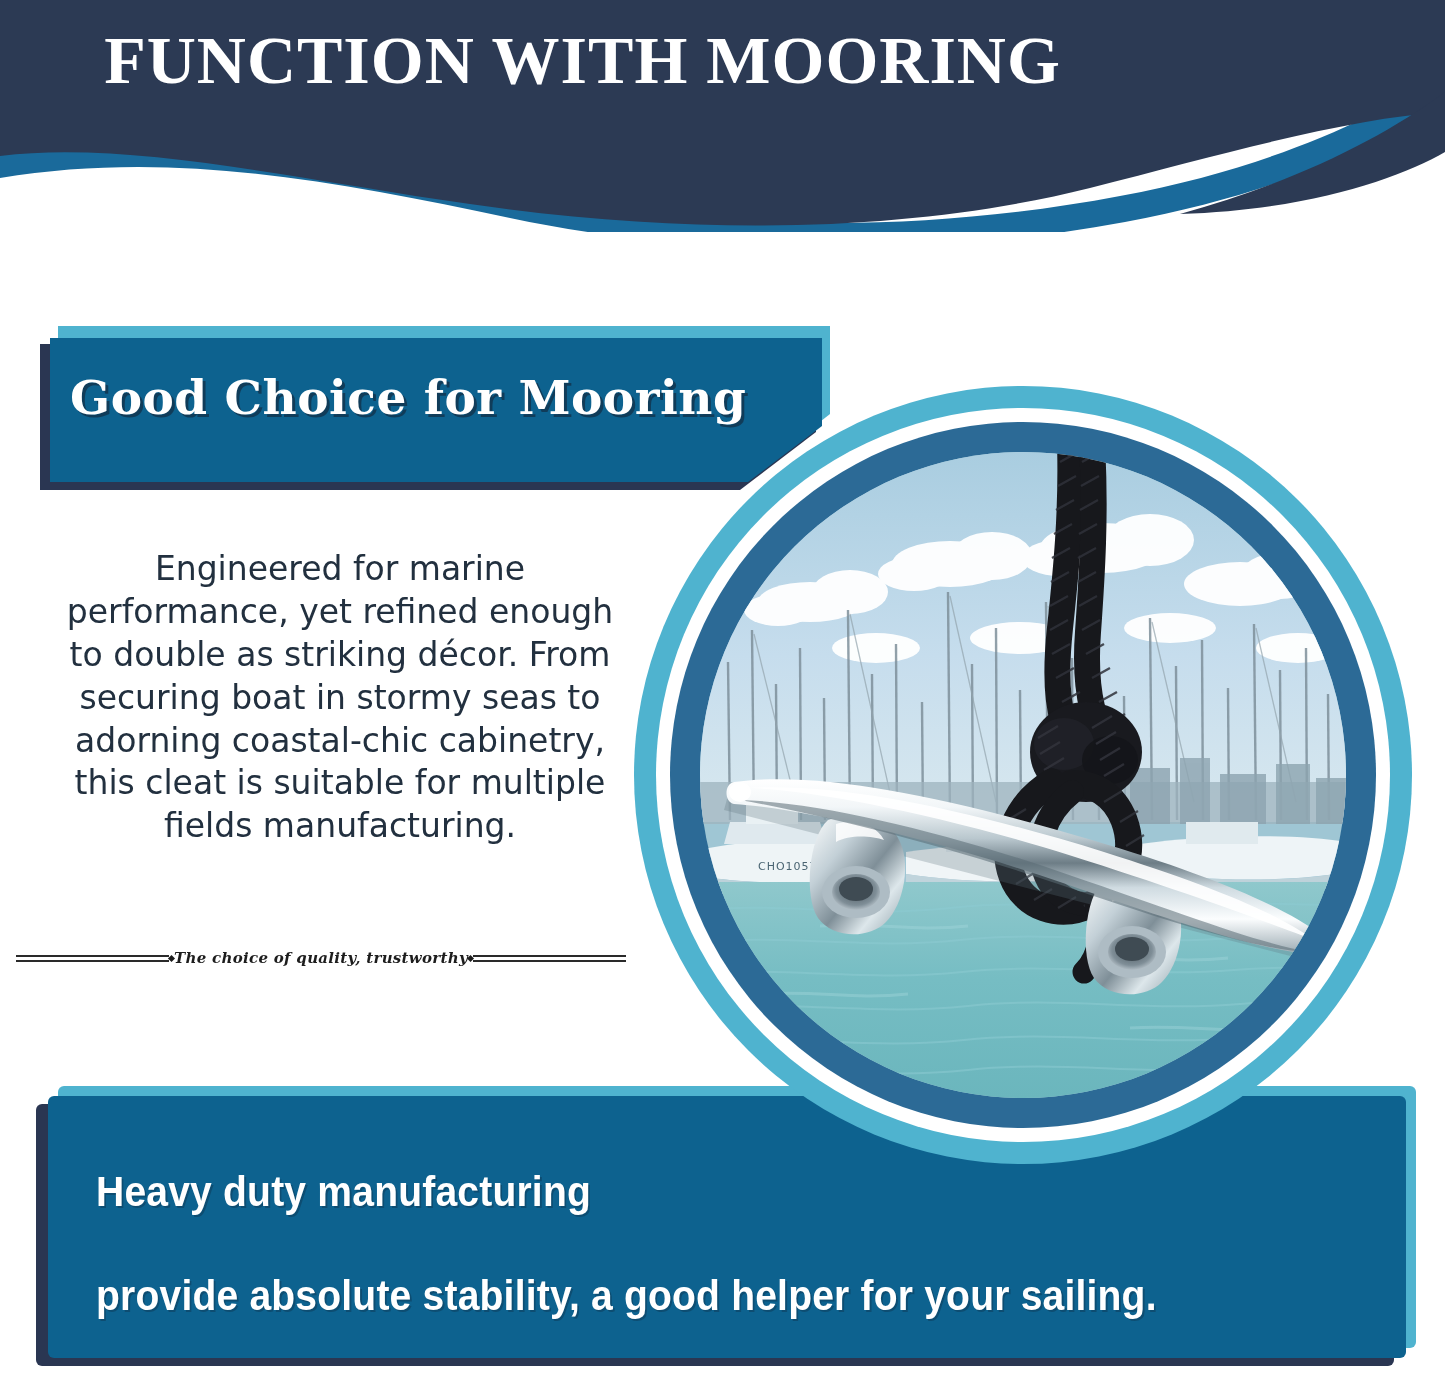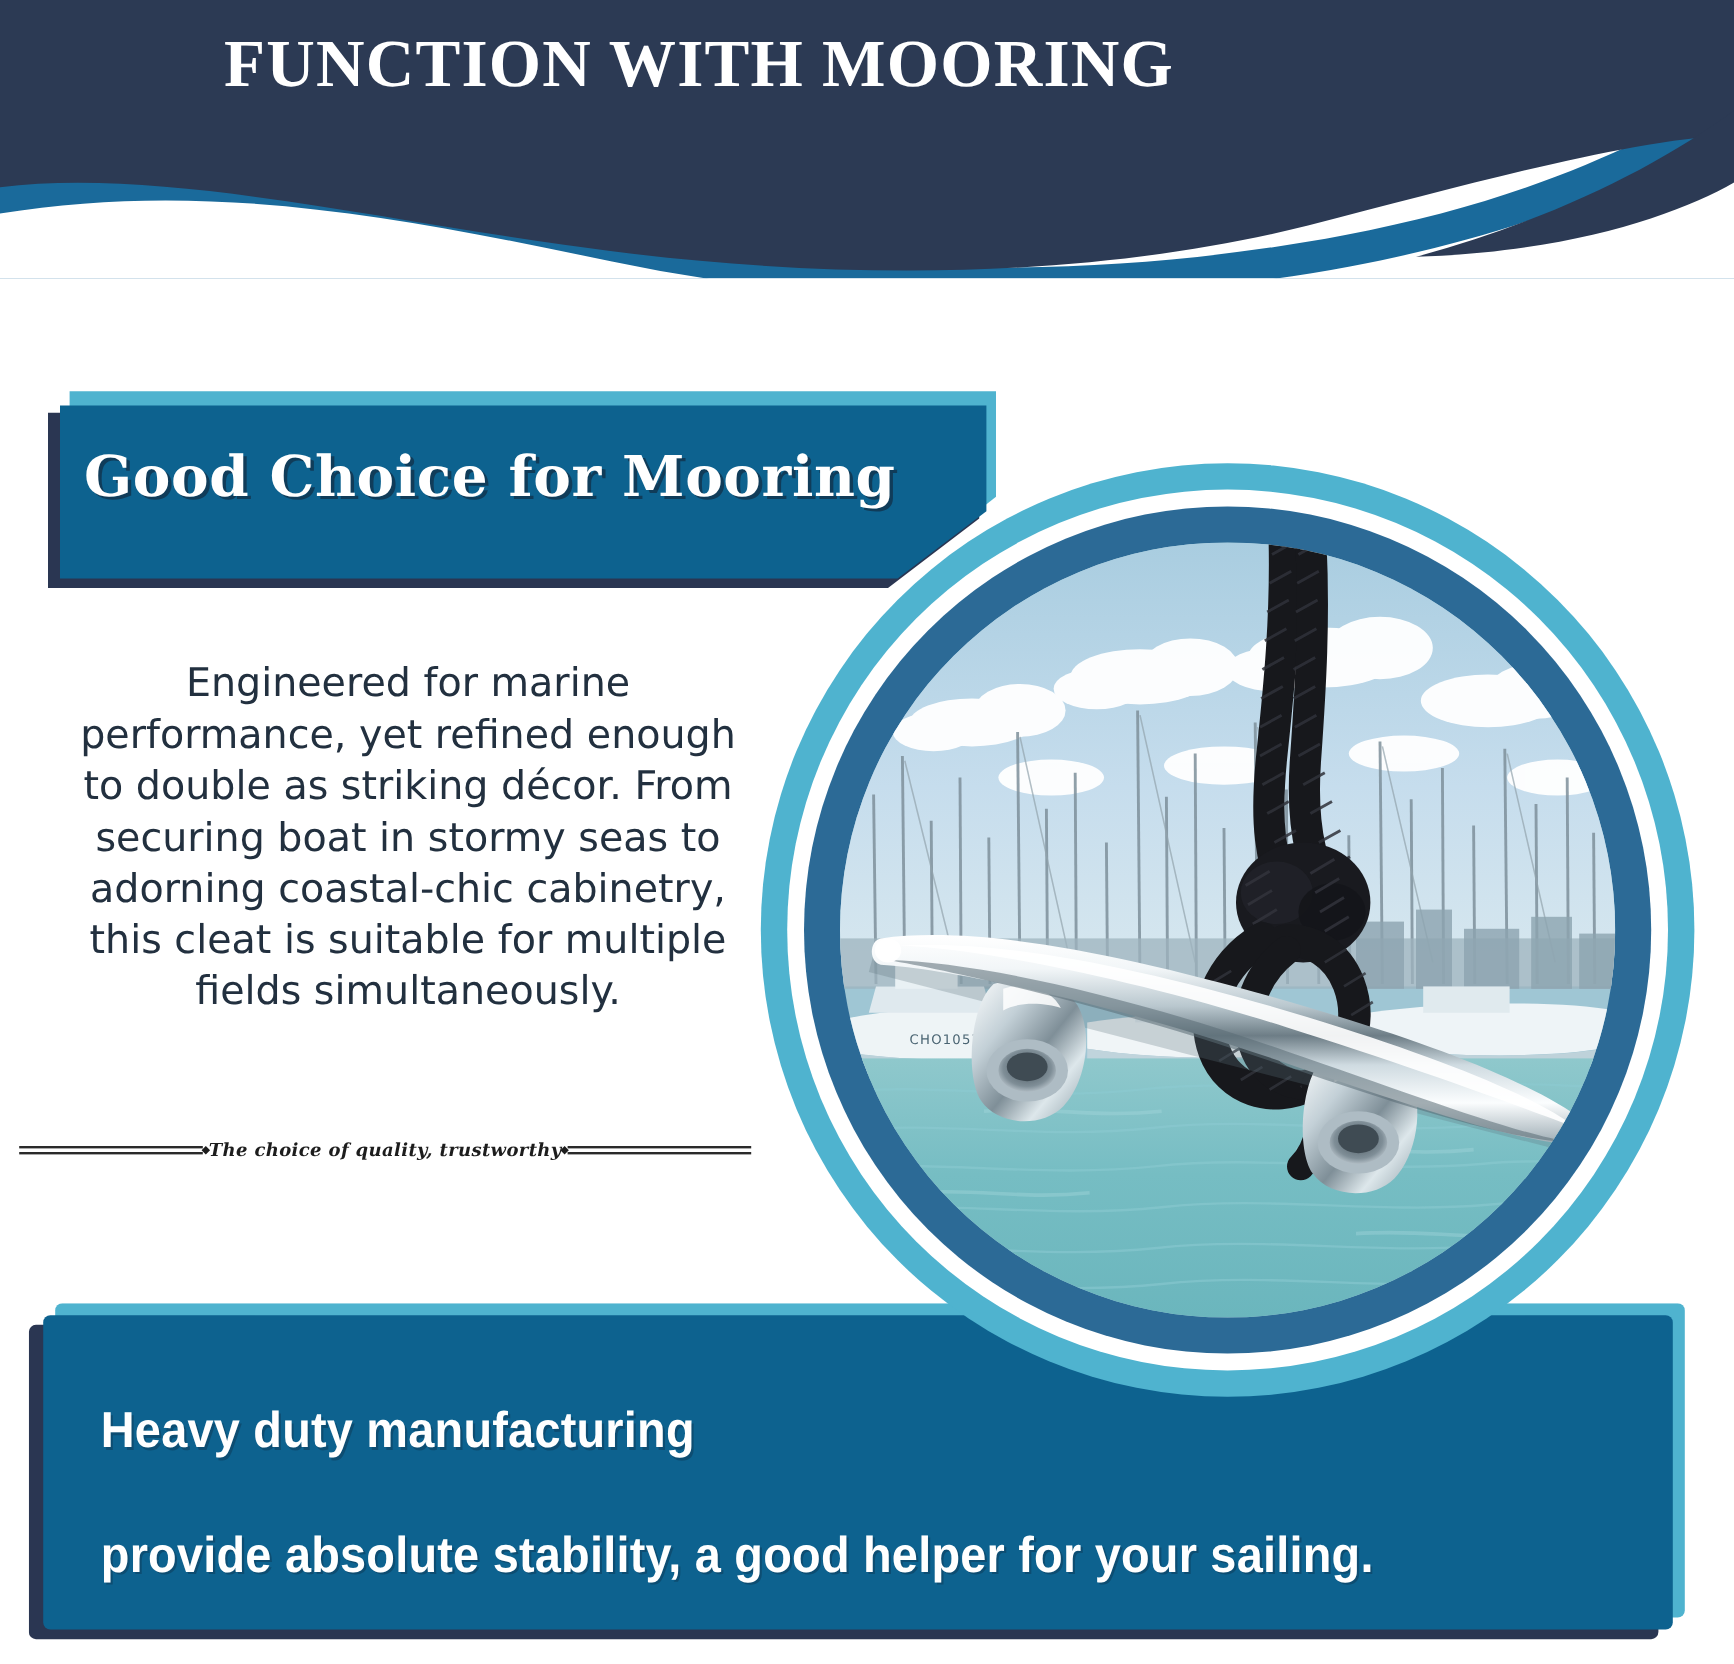--- a/index.html
+++ b/index.html
@@ -15,21 +15,21 @@
   #stage{position:absolute;left:0;top:0;width:1445px;height:1387px;overflow:hidden;background:#fff;}
 
   
   #header{position:absolute;left:0;top:0;width:1445px;height:232px;overflow:hidden;}
   #header svg{position:absolute;left:0;top:0;}
   .hdr-title{
     position:absolute;left:0;top:26px;width:1165px;
     text-align:center;
     font-family:"Liberation Serif", serif;
     font-weight:700;
-    font-size:56px;
+    font-size:68px;
     letter-spacing:1px;
     line-height:1.02;
     color:#ffffff;
     white-space:nowrap;
   }
 
   
   .ribbon{position:absolute;}
   .ribbon .layer{position:absolute;left:0;top:0;}
   .ribbon .lbl{position:absolute;z-index:5;}
@@ -42,21 +42,21 @@
     font-weight:700;
     font-size:47px;
     color:#ffffff;
     letter-spacing:0.5px;
     text-shadow:3px 3px 0px rgba(20,30,45,.55);
     white-space:nowrap;
     text-align:center;
   }
 
   
-  #banner-bottom{left:24px;top:1086px;width:1392px;height:285px;}
+  #banner-bottom{left:36px;top:1086px;width:1392px;height:285px;}
   #banner-bottom .line1{
     position:absolute;z-index:5;
     left:60px;top:82px;
     font-family:"Liberation Sans", sans-serif;
     font-weight:700;
     font-size:42px;
     color:#ffffff;
     letter-spacing:.2px;
     text-shadow:2px 2px 0 rgba(15,40,60,.35);
     white-space:nowrap;
@@ -195,21 +195,21 @@
 
       <path d="M44,4 H816 L816,92 L742,150 L44,150 Z" fill="#4fb3cf"></path>
 
       <path d="M26,22 H802 L802,110 L726,168 L26,168 Z" fill="#2a3652"></path>
 
       <path d="M36,16 H808 L808,104 L734,160 L36,160 Z" fill="#0d628f"></path>
     </svg>
     <div class="lbl">Good Choice for Mooring</div>
   </div>
 
-  <div id="body-copy">Engineered for marine performance, yet refined enough to double as striking décor. From securing boat in stormy seas to adorning coastal-chic cabinetry, this cleat is suitable for multiple fields simultaneously.</div>
+  <div id="body-copy">Engineered for marine performance, yet refined enough to double as striking décor. From securing boat in stormy seas to adorning coastal-chic cabinetry, this cleat is suitable for multiple fields manufacturing.</div>
 
   <div id="tagline">
     <span class="rule"></span>
     <span class="dot"></span>
     <span class="txt">The choice of quality, trustworthy</span>
     <span class="dot"></span>
     <span class="rule"></span>
   </div>
 
   <div id="photo-wrap">

